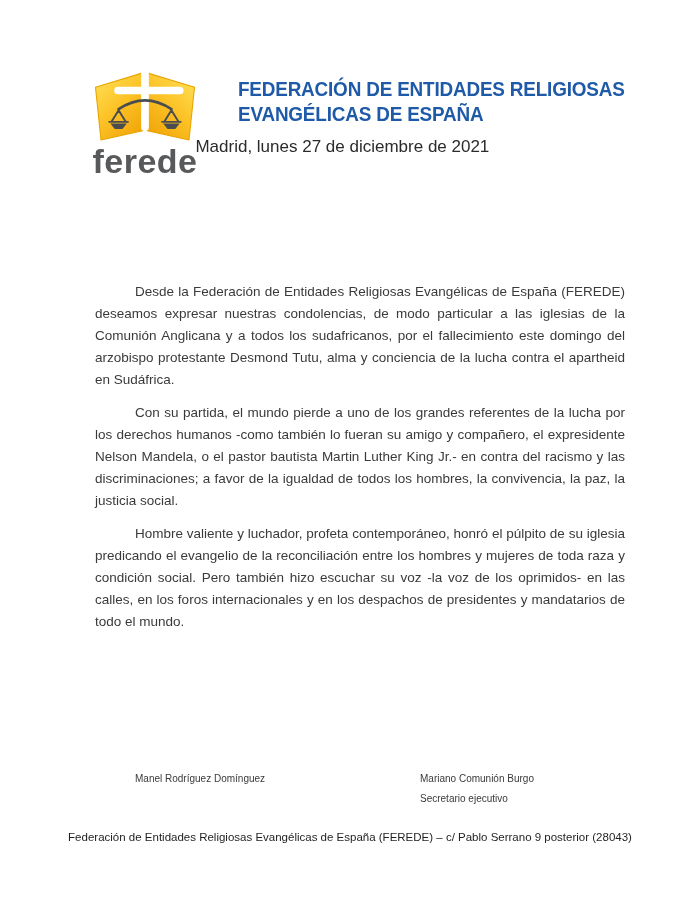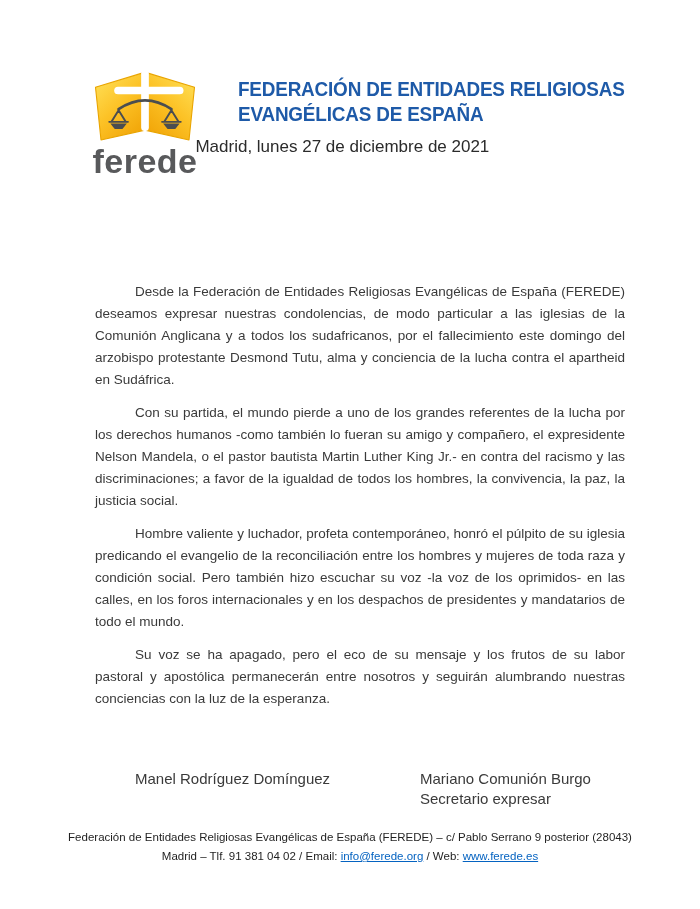--- a/index.html
+++ b/index.html
@@ -33,21 +33,21 @@
     font-weight:bold; font-size:13.5px; color:#2e2e2e;
   }
   .body-text {
     position:absolute; left:95px; top:281px; width:530px;
     font-size:13.5px; line-height:22px; text-align:justify; color:#3a3a3a;
   }
   .body-text p { margin:0 0 11px 0; text-indent:40px; }
   .signoff { text-align:left; }
 
   .signatures { position:absolute; left:135px; top:769px; width:490px; display:flex; }
-  .sig { font-size:15px; line-height:20px; color:#3a3a3a; }
+  .sig { font-size:10px; line-height:20px; color:#3a3a3a; }
   .sig-left { width:285px; }
 
   
   .footer {
     position:absolute; left:40px; right:40px; top:828px; text-align:center;
     font-size:11.5px; font-weight:normal; line-height:19px; color:#1f1f1f;
   }
   .footer .link { color:#0563c1; text-decoration:underline; cursor:pointer; }
 </style>
 </head>
@@ -99,33 +99,29 @@
       <div>EVANGÉLICAS DE ESPAÑA</div>
     </div>
     <div class="dateline">Madrid, lunes 27 de diciembre de 2021</div>
   </div>
 
 
   <div class="body-text">
     <p>Desde la Federación de Entidades Religiosas Evangélicas de España (FEREDE) deseamos expresar nuestras condolencias, de modo particular a las iglesias de la Comunión Anglicana y a todos los sudafricanos, por el fallecimiento este domingo del arzobispo protestante Desmond Tutu, alma y conciencia de la lucha contra el apartheid en Sudáfrica.</p>
     <p>Con su partida, el mundo pierde a uno de los grandes referentes de la lucha por los derechos humanos -como también lo fueran su amigo y compañero, el expresidente Nelson Mandela, o el pastor bautista Martin Luther King Jr.- en contra del racismo y las discriminaciones; a favor de la igualdad de todos los hombres, la convivencia, la paz, la justicia social.</p>
     <p>Hombre valiente y luchador, profeta contemporáneo, honró el púlpito de su iglesia predicando el evangelio de la reconciliación entre los hombres y mujeres de toda raza y condición social. Pero también hizo escuchar su voz -la voz de los oprimidos- en las calles, en los foros internacionales y en los despachos de presidentes y mandatarios de todo el mundo.</p>
-    <p>Su voz se ha apagado, pero el eco de su mensaje y los frutos de su labor pastoral y apostólica permanecerán entre nosotros y seguirán alumbrando nuestras conciencias con la luz de la esperanza.</p>
   </div>
 
   <div class="signatures">
     <div class="sig sig-left">
       <div>Manel Rodríguez Domínguez</div>
     </div>
     <div class="sig">
       <div>Mariano Comunión Burgo</div>
-      <div>Secretario expresar</div>
+      <div>Secretario ejecutivo</div>
     </div>
   </div>
 
   <div class="footer">
     <div>Federación de Entidades Religiosas Evangélicas de España (FEREDE) – c/ Pablo Serrano 9 posterior (28043)</div>
-    <div>
-      <span>Madrid – Tlf. 91 381 04 02 / Email: </span><span class="link">info@ferede.org</span><span> / Web: </span><span class="link">www.ferede.es</span>
-    </div>
   </div>
 
 </div>
 
 </body></html>

